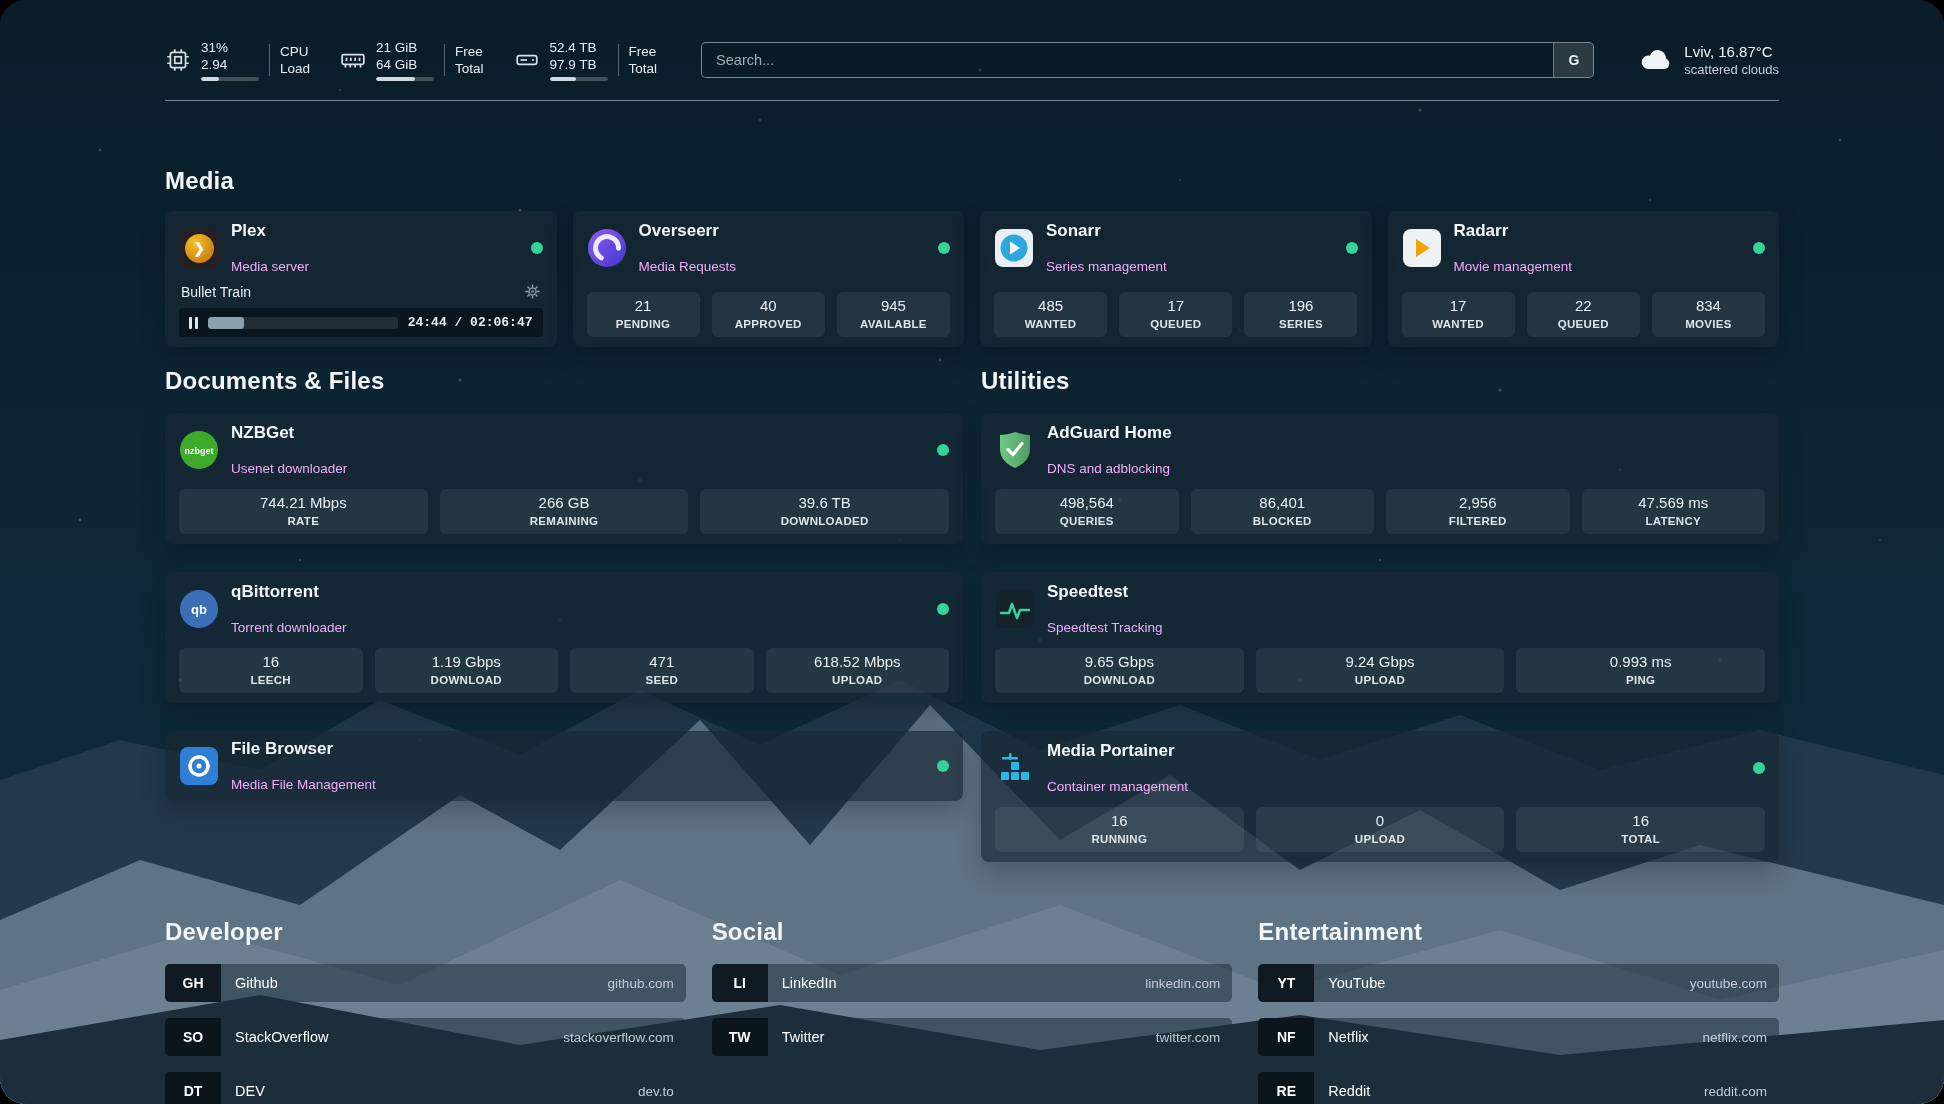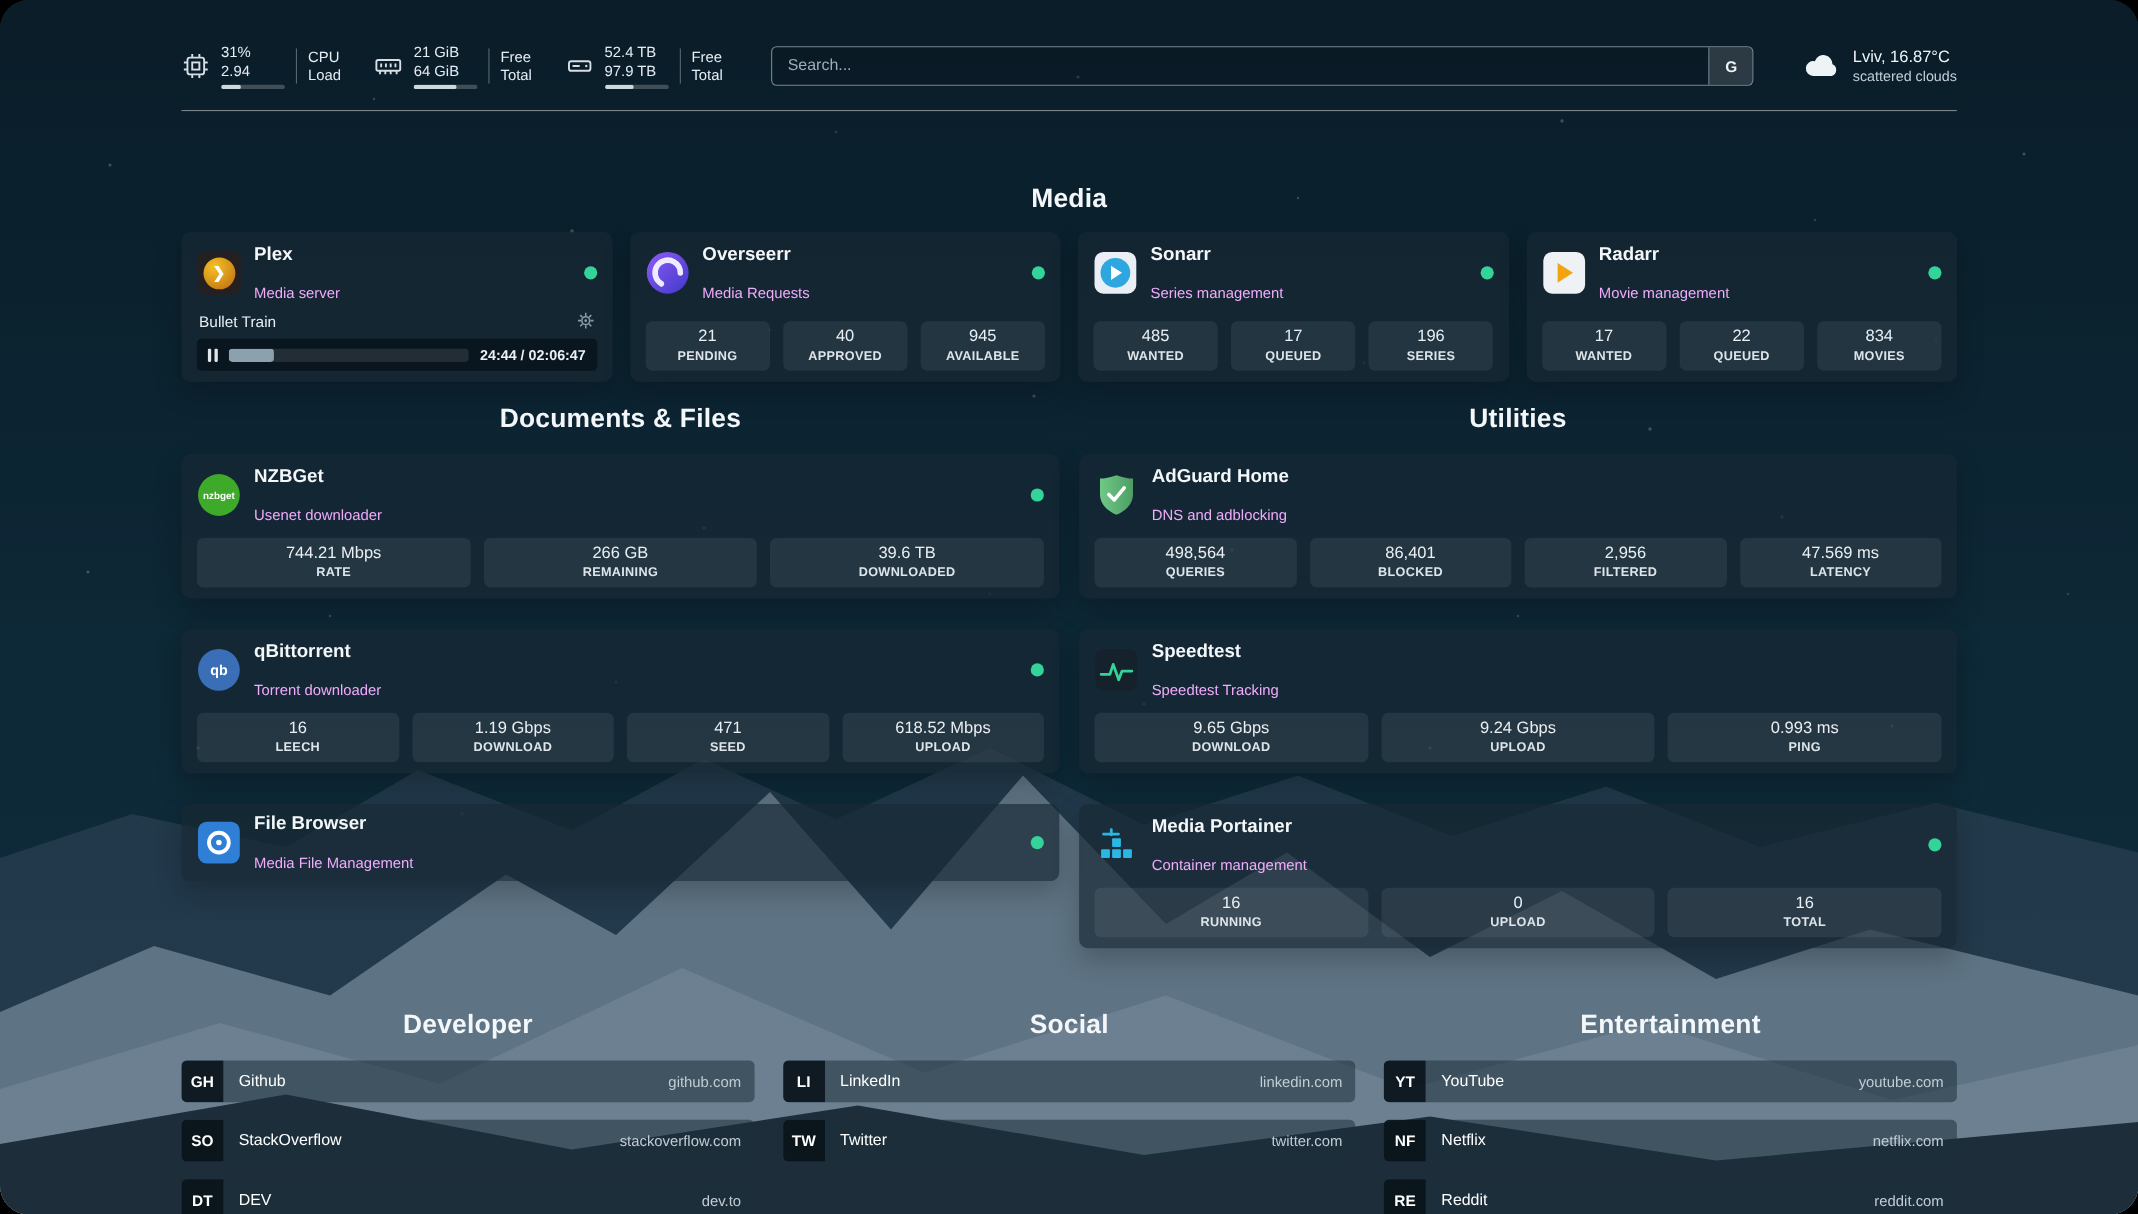--- a/index.html
+++ b/index.html
@@ -25,21 +25,21 @@
   .search-provider { width:40px; border:none; border-left:1px solid rgba(158,170,180,.6); background:rgba(255,255,255,.14); color:#eef3f6; font-size:14px; font-weight:700; cursor:pointer; font-family:inherit; }
 
   .weather { display:flex; align-items:center; gap:10px; flex:none; }
   .weather-icon { width:36px; height:36px; }
   .weather-loc { font-size:15px; color:#f0f5f8; }
   .weather-cond { font-size:13px; color:#c4cfd7; margin-top:2px; }
 
   .topdivider { height:1px; background:rgba(255,255,255,.45); margin-top:16px; }
 
   
-  .section-title { font-size:24px; font-weight:700; color:#f3f7f9; letter-spacing:.2px;text-align:center; }
+  .section-title { font-size:24px; font-weight:700; color:#f3f7f9; letter-spacing:.2px; }
   .section-media { margin-top:66px; }
   .section-media .section-title { margin-bottom:16px; }
 
   .media-grid { display:grid; grid-template-columns:repeat(4,1fr); gap:16px; }
 
   .card { background:rgba(23,40,52,.68); border-radius:8px; padding:10px 14px; display:flex; flex-direction:column; box-shadow:0 10px 24px rgba(0,0,0,.22); }
   .card-head { display:flex; align-items:center; gap:12px; }
   .app-icon { width:40px; height:40px; flex:none; display:flex; align-items:center; justify-content:center; }
   .card-name { font-size:17px; font-weight:600; color:#f3f7f9; line-height:20px; }
   .card-sub { font-size:13.5px; color:#f0abfc; margin-top:18px; line-height:16px; }
@@ -54,33 +54,33 @@
 
   
   .np { margin-top:auto; padding-top:8px; }
   .np-row1 { display:flex; align-items:center; justify-content:space-between; font-size:14px; color:#e9eff3; padding:0 2px; }
   .gear-btn { width:17px; height:17px; cursor:pointer; opacity:.85; }
   .np-strip { display:flex; align-items:center; gap:10px; background:rgba(8,18,26,.78); border-radius:4px; padding:7px 10px; margin-top:8px; }
   .pause { display:flex; gap:3px; cursor:default; }
   .pause i { display:block; width:3px; height:12px; background:#dfe7ec; border-radius:1px; }
   .np-track { flex:1; height:12px; background:rgba(255,255,255,.10); border-radius:3px; overflow:hidden; }
   .np-track .fill { height:100%; background:#8fa0ad; background:#8da0ad; border-radius:3px; }
-  .np-time { font-size:13px; font-weight:600; color:#e9eff3; white-space:nowrap; }
+  .np-time { font-size:13px; font-weight:600; color:#e9eff3; white-space:nowrap;font-family:Liberation Mono, monospace; }
 
   
   .two-col { display:grid; grid-template-columns:1fr 1fr; gap:18px; margin-top:20px; }
   .two-col .section-title { margin-bottom:18px; }
   .col-cards { display:flex; flex-direction:column; gap:28px; }
   .card.compact { padding:8px 14px; }
 
   
   .bookmarks { display:grid; grid-template-columns:1fr 1fr 1fr; gap:26px; margin-top:56px; padding-bottom:40px; }
   .bookmarks .section-title { margin-bottom:18px; }
   .bm-row { display:flex; align-items:center; gap:14px; background:rgba(29,47,60,.55); border-radius:5px; overflow:hidden; height:38px; padding-right:12px; margin-bottom:16px; cursor:pointer; }
-  .bm-abbr { width:38px; height:38px; background:rgba(7,16,23,.85); display:flex; align-items:center; justify-content:center; font-size:14px; font-weight:700; color:#fff; flex:none; }
+  .bm-abbr { width:56px; height:38px; background:rgba(7,16,23,.85); display:flex; align-items:center; justify-content:center; font-size:14px; font-weight:700; color:#fff; flex:none; }
   .bm-name { font-size:14.5px; color:#ffffff; }
   .bm-url { margin-left:auto; font-size:13.5px; color:#c2ccd4; }
   svg text { font-family:"Liberation Sans", sans-serif; }
 </style>
 </head>
 <body>
 
 <div class="screen">
 
   <svg class="bg" viewBox="0 0 1944 1104" preserveAspectRatio="none">

